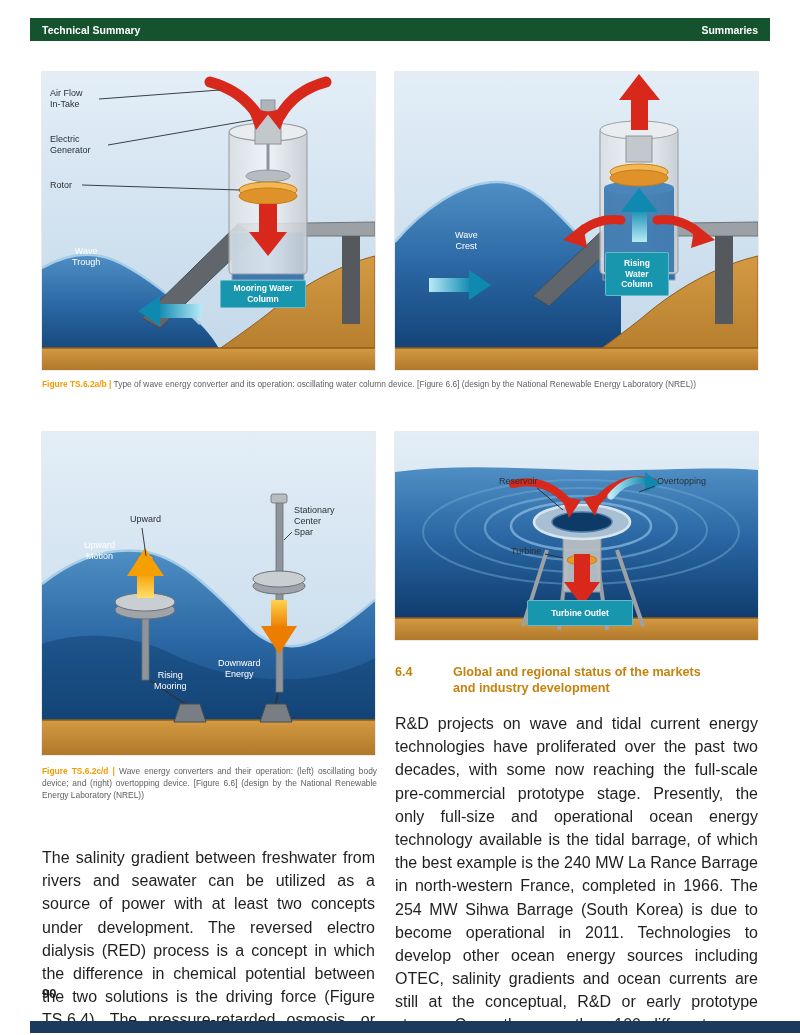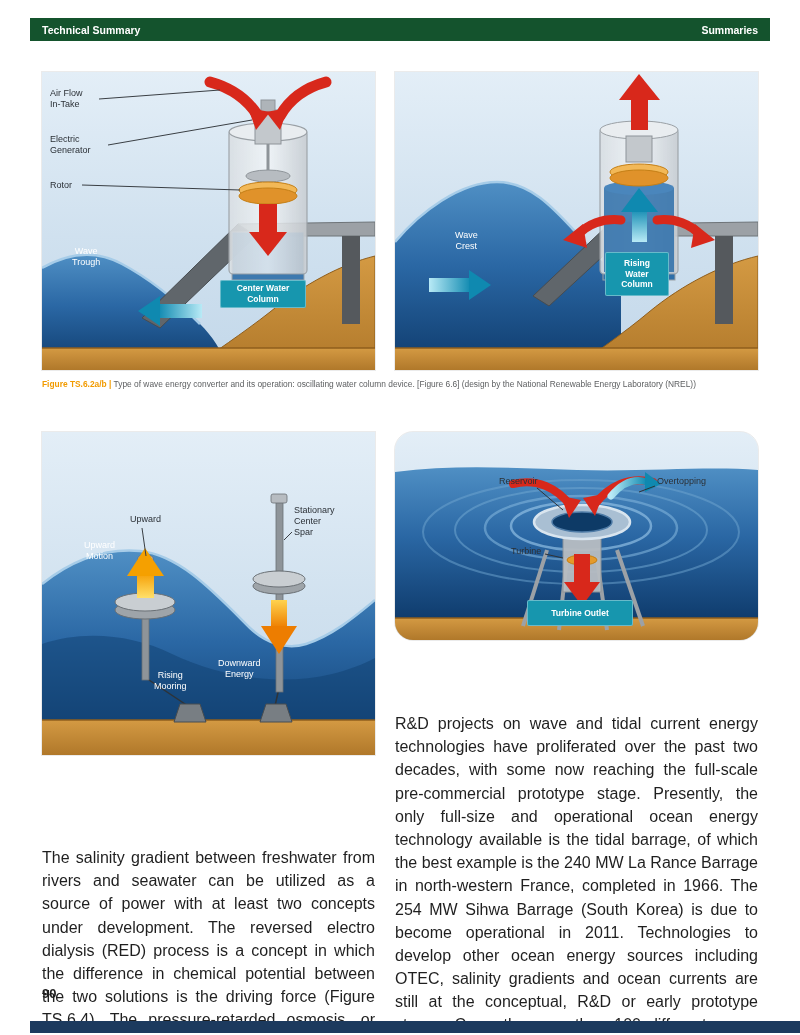--- a/index.html
+++ b/index.html
@@ -11,21 +11,21 @@
             padding:0 12px; font-size:10.5px; font-weight:bold; }
 
   .panel { position:absolute; overflow:hidden;
            background:linear-gradient(180deg,#E3EEF7 0%, #D0E1EF 55%, #C3D8EA 100%);
            outline:1px solid rgba(0,0,0,0.08); }
   .panel svg { position:absolute; left:0; top:0; width:100%; height:100%; display:block; }
 
   .panel-a { left:42px; top:72px;  width:333px; height:298px; }
   .panel-b { left:395px; top:72px; width:363px; height:298px; }
   .panel-c { left:42px; top:432px; width:333px; height:323px; }
-  .panel-d { left:395px; top:432px; width:363px; height:208px;border-radius:18px; }
+  .panel-d { left:395px; top:432px; width:363px; height:208px; }
 
   .diag-label { position:absolute; font-size:9px; font-weight:normal; color:#2B3036;
                 line-height:1.2; white-space:pre-line; }
   .diag-label.white { color:#ffffff;text-align:center; }
 
   .teal-box { position:absolute; background:#1796AE; color:#fff; font-size:8.5px; font-weight:bold;
               text-align:center; line-height:1.25; white-space:pre-line; display:flex;
               align-items:center; justify-content:center; border-radius:2px;
               box-shadow:inset 0 0 0 1px rgba(255,255,255,0.35); }
 
@@ -143,21 +143,21 @@
         <line x1="40" y1="113" x2="198" y2="118"></line>
       </g>
     </svg>
     <div class="diag-label" style="left:8px; top:16px">Air Flow
 In-Take</div>
     <div class="diag-label" style="left:8px; top:62px">Electric
 Generator</div>
     <div class="diag-label" style="left:8px; top:108px">Rotor</div>
     <div class="diag-label white" style="left:30px; top:174px">Wave
 Trough</div>
-    <div class="teal-box" style="left:178px; top:208px; width:86px; height:28px">Center Water
+    <div class="teal-box" style="left:178px; top:208px; width:86px; height:28px">Mooring Water
 Column</div>
   </div>
 
   <div class="panel panel-b">
     <svg viewBox="0 0 363 298" preserveAspectRatio="none">
       <g>
         <path d="M0,170 C25,140 65,110 102,110 C138,110 162,140 188,168 C204,186 216,196 226,202 L226,298 L0,298 Z" fill="url(#gSea)"></path>
         <path d="M0,170 C25,140 65,110 102,110 C138,110 162,140 188,168 C204,186 216,196 226,202" fill="none" stroke="#A6CCE8" stroke-width="2.5"></path>
       </g>
       <g>
@@ -307,22 +307,30 @@
         <line x1="150" y1="122" x2="168" y2="126"></line>
         <line x1="260" y1="54" x2="244" y2="60"></line>
       </g>
     </svg>
     <div class="diag-label" style="left:104px; top:44px">Reservoir</div>
     <div class="diag-label" style="left:262px; top:44px">Overtopping</div>
     <div class="diag-label" style="left:116px; top:114px">Turbine</div>
     <div class="teal-box" style="left:132px; top:168px; width:106px; height:26px">Turbine Outlet</div>
   </div>
 
+  <p class="caption caption-cd">
+    <span class="cap-label">Figure TS.6.2c/d |</span>
+    <span class="cap-text">Wave energy converters and their operation: (left) oscillating body device; and (right) overtopping device. [Figure 6.6] (design by the National Renewable Energy Laboratory (NREL))</span>
+  </p>
 
   <p class="body-text left-para">The salinity gradient between freshwater from rivers and seawater can be utilized as a source of power with at least two concepts under development. The reversed electro dialysis (RED) process is a concept in which the difference in chemical potential between the two solutions is the driving force (Figure TS.6.4). The pressure-retarded osmosis, or osmotic power process, utilizes the concept of naturally occurring osmosis, a hydraulic pressure potential, caused by the tendency of freshwater to mix with seawater due to the difference in salt concentration (Figure TS.6.5). [6.3.6]</p>
 
+  <div class="section-heading">
+    <span class="sec-num">6.4</span>
+    <span class="sec-title">Global and regional status of the markets and industry development</span>
+  </div>
 
   <p class="body-text right-p1">R&amp;D projects on wave and tidal current energy technologies have proliferated over the past two decades, with some now reaching the full-scale pre-commercial prototype stage. Presently, the only full-size and operational ocean energy technology available is the tidal barrage, of which the best example is the 240 MW La Rance Barrage in north-western France, completed in 1966. The 254 MW Sihwa Barrage (South Korea) is due to become operational in 2011. Technologies to develop other ocean energy sources including OTEC, salinity gradients and ocean currents are still at the conceptual, R&amp;D or early prototype stages. Currently, more than 100 different ocean energy technologies are under development in over 30 countries. [6.4.1]</p>
 
   <div class="page-num">90</div>
   <div class="bottom-bar"></div>
 
 </div>
 
 </body></html>

